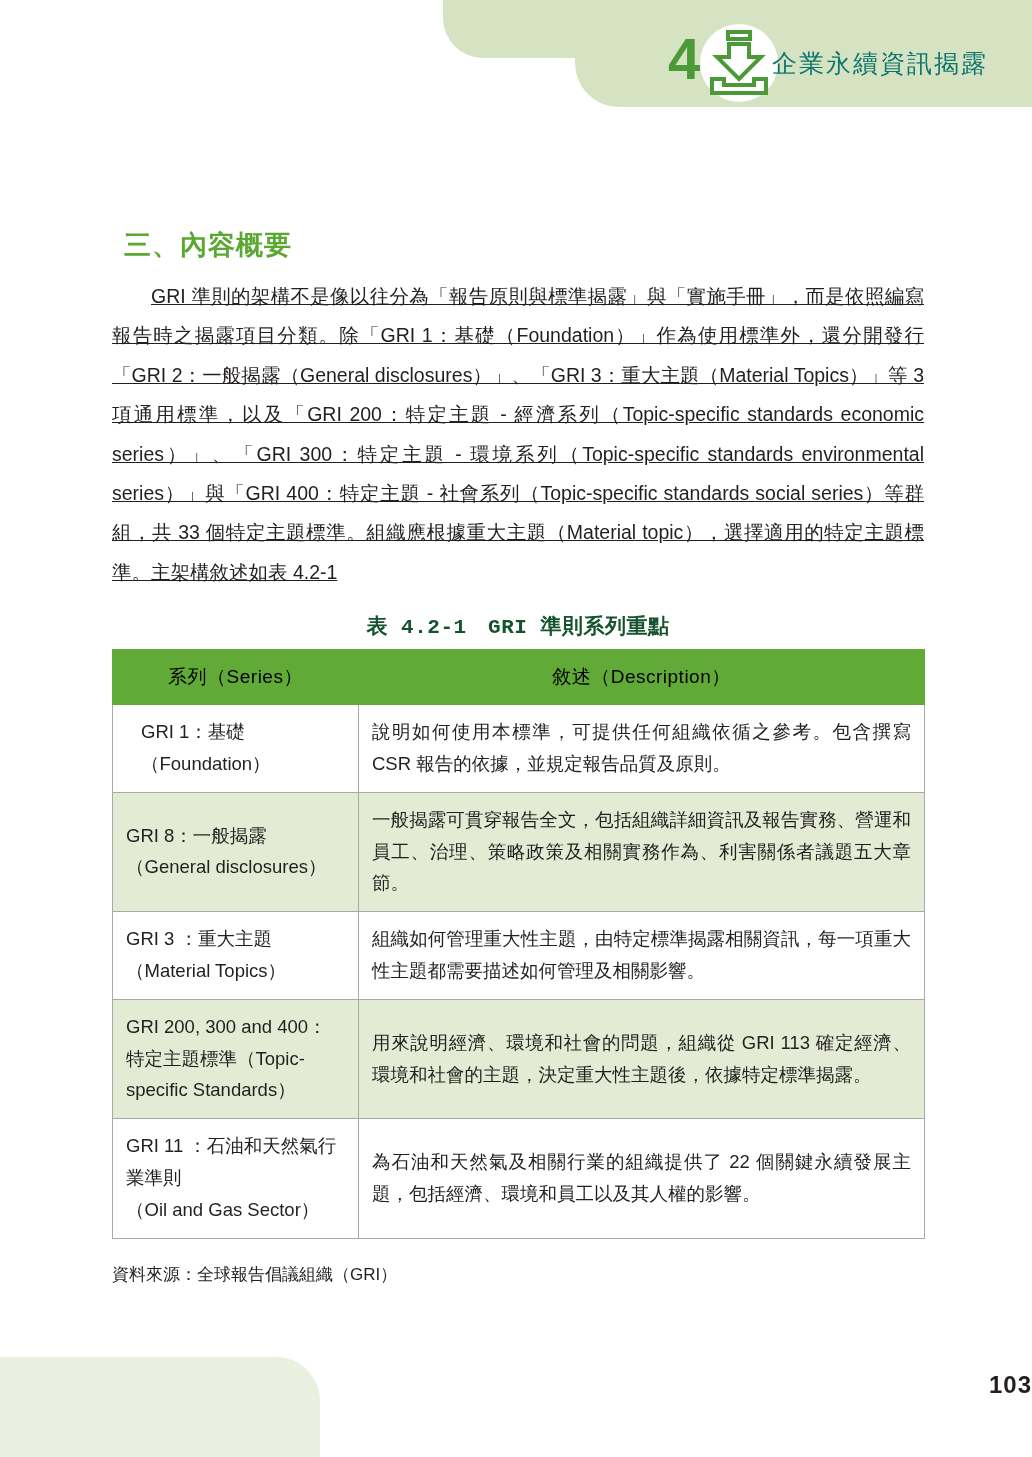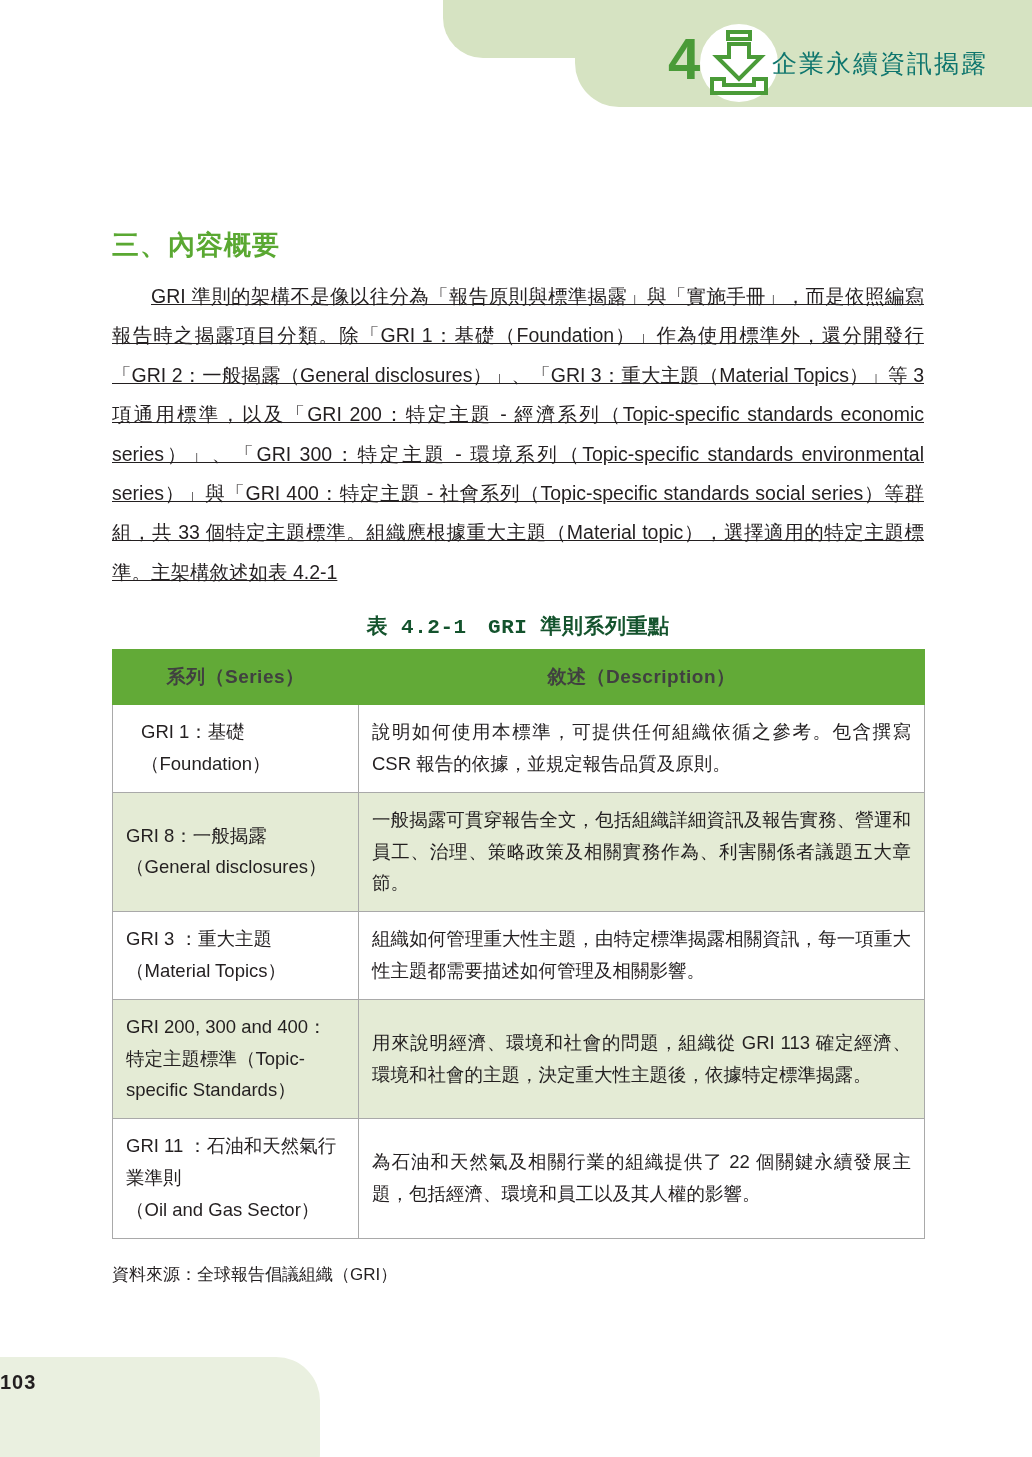--- a/index.html
+++ b/index.html
@@ -98,21 +98,21 @@
     left: 112px;
     top: 228px;
     width: 812px;
   }
 
   .section-heading {
     font-size: 27px;
     font-weight: bold;
     color: #5aa832;
     letter-spacing: 1px;
-    margin: 0 0 14px 0;
+    margin: 0 0 14px 12px;
     line-height: 1.3;
   }
 
   .body-paragraph {
     font-size: 19.5px;
     line-height: 2.02;
     text-align: justify;
     text-justify: inter-ideograph;
     margin: 0;
     text-indent: 2em;
@@ -138,22 +138,22 @@
     font-size: 18.5px;
   }
   table.gri-table th,
   table.gri-table td {
     border: 1px solid #a9a9a9;
     vertical-align: middle;
     line-height: 1.72;
   }
   table.gri-table th {
     background: #62aa37;
-    color: #404040;
-    font-weight: bold;
+    color: #000000;
+    font-weight: normal;
     text-align: center;
     height: 52px;
     font-size: 19px;
     letter-spacing: 0.5px;
     border-color: #62aa37;
   }
   table.gri-table th.col-series { width: 246px; }
 
   table.gri-table td {
     padding: 11px 13px 12px 13px;
@@ -188,22 +188,22 @@
     height: 140px;
     background: #eaf0e0;
     border-top-right-radius: 44px;
     border-bottom-right-radius: 44px;
   }
   .page-number {
     position: absolute;
     left: 0;
     right: 0;
     top: 1371px;
-    text-align: left;
-    font-size: 20px;
+    text-align: right;
+    font-size: 24px;
     font-weight: bold;
     color: #231f20;
     letter-spacing: 1px;
   }
 </style>
 </head>
 <body>
 
 <div class="page">
 

